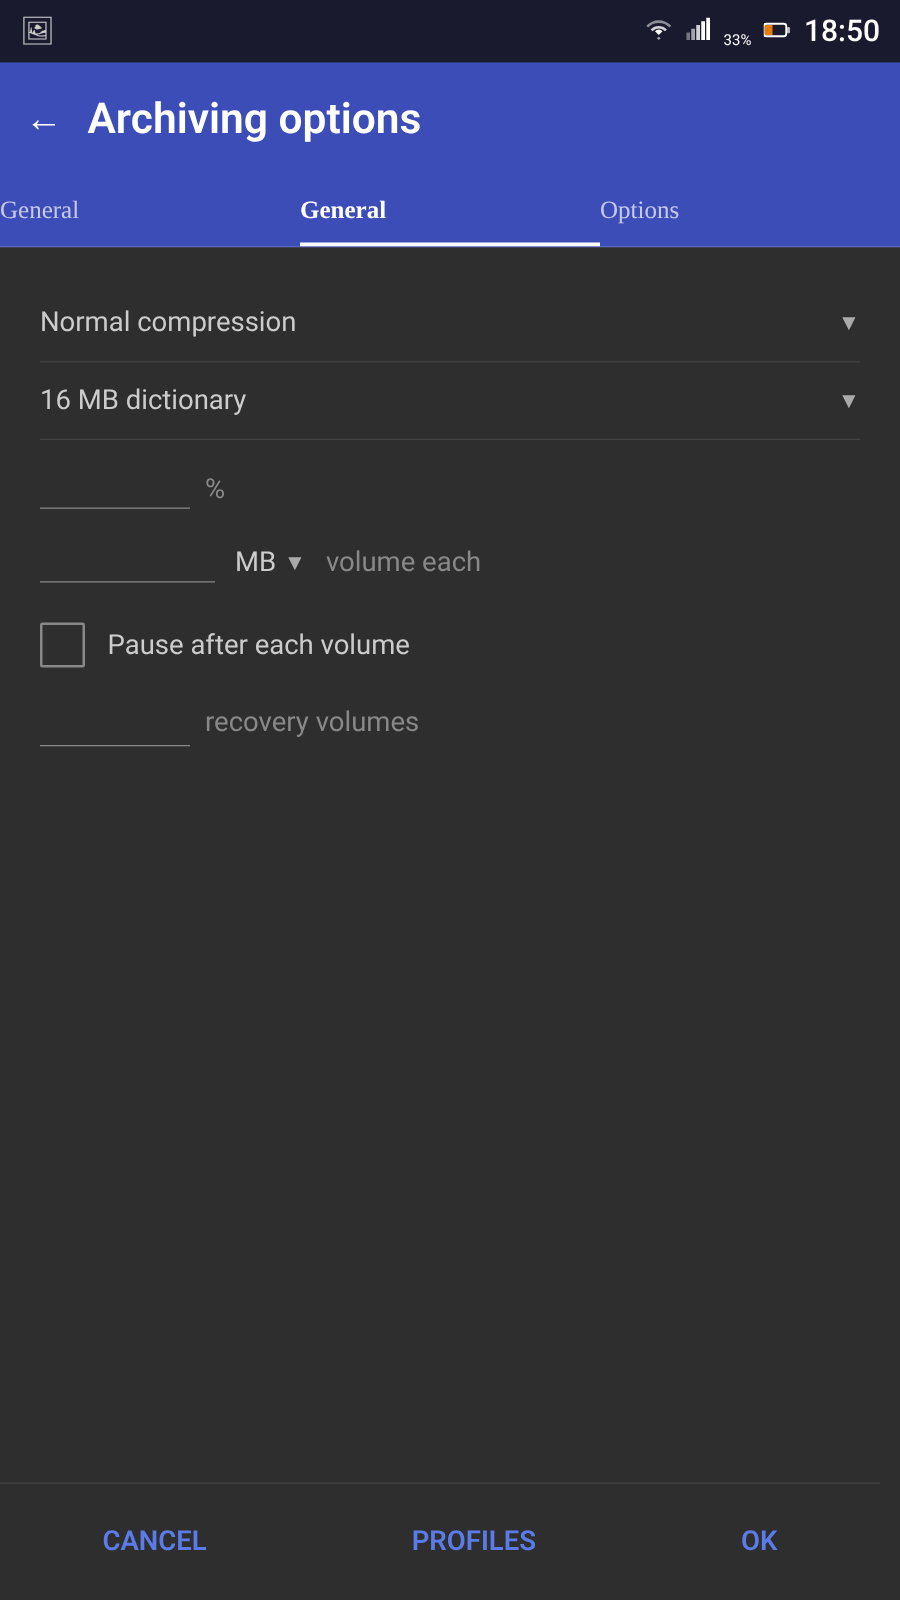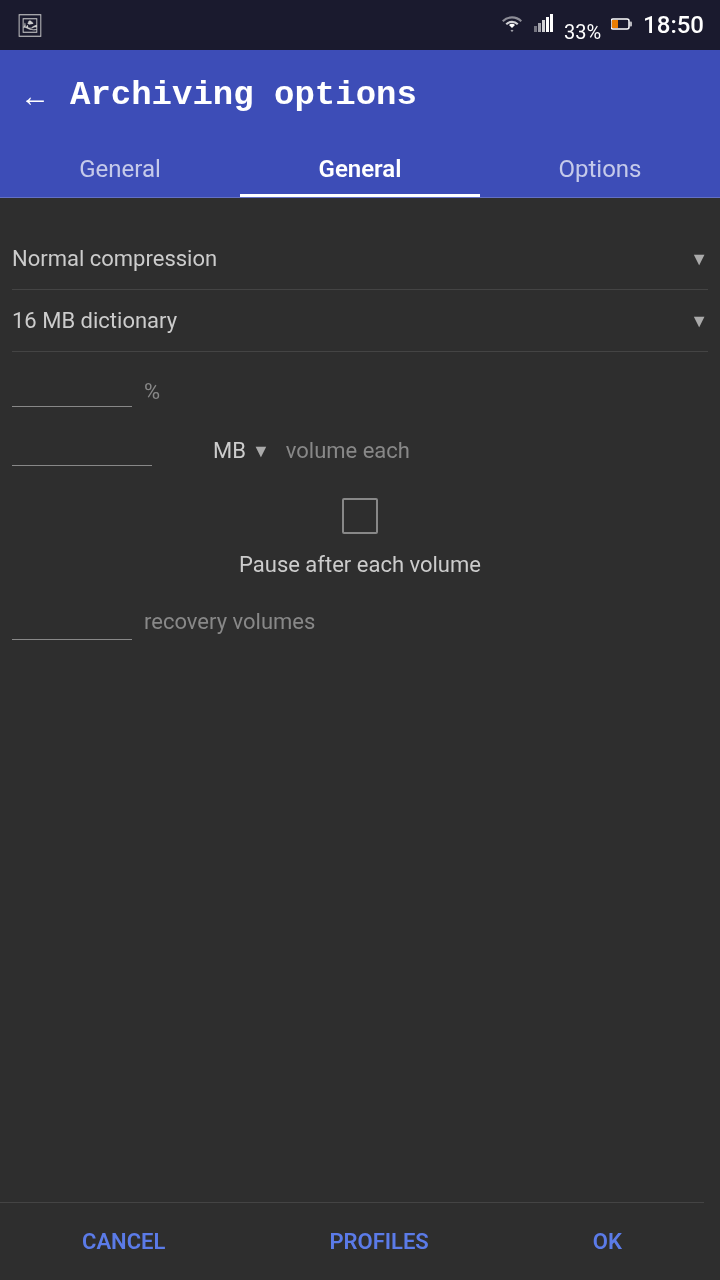--- a/index.html
+++ b/index.html
@@ -51,59 +51,59 @@
     }
     .header .back-btn {
       font-size: 30px;
       color: #fff;
       cursor: pointer;
     }
     .header .title {
       font-size: 34px;
       font-weight: 600;
       color: #fff;
-      font-family: Liberation Mono, monospace;
     }
 
     
     .tabs {
       height: 58px;
       background: #3d4db7;
       display: flex;
       align-items: stretch;
       border-bottom: 1px solid rgba(255,255,255,0.2);
     }
     .tab {
       flex: 1;
       display: flex;
       align-items: center;
-      justify-content: center;
-      font-size: 24px;
+      justify-content: flex-start;
+      font-size: 20px;
       color: rgba(255,255,255,0.7);
       cursor: pointer;
       position: relative;
+      font-family: Liberation Serif, serif;
     }
     .tab.active {
       color: #fff;
       font-weight: 600;
     }
     .tab.active::after {
       content: '';
       position: absolute;
       bottom: 0;
       left: 0;
       right: 0;
       height: 3px;
       background: #fff;
     }
 
     
     .content {
       flex: 1;
-      padding: 30px 12px;
+      padding: 30px 32px;
       background: #2e2e2e;
     }
 
     
     .dropdown-row {
       display: flex;
       align-items: center;
       justify-content: space-between;
       padding: 18px 0;
       border-bottom: 1px solid #444;
@@ -159,31 +159,29 @@
     }
     .unit-dropdown {
       display: flex;
       align-items: center;
       gap: 6px;
       cursor: pointer;
     }
     .unit-label {
       font-size: 22px;
       color: #ccc;
-      margin-left: 45px;
     }
 
     
     .checkbox-row {
       display: flex;
       align-items: center;
       padding: 24px 0;
       gap: 18px;
       cursor: pointer;
-      flex-direction: column;
     }
     .checkbox {
       width: 36px;
       height: 36px;
       border: 2px solid #888;
       background: transparent;
       display: flex;
       align-items: center;
       justify-content: center;
       border-radius: 2px;
@@ -209,21 +207,21 @@
       outline: none;
       padding-bottom: 4px;
     }
 
     
     .bottom-bar {
       position: absolute;
       bottom: 0;
       left: 0;
       right: 16px;
-      height: 78px;
+      height: 94px;
       background: #2e2e2e;
       display: flex;
       align-items: center;
       justify-content: space-around;
       border-top: 1px solid #444;
     }
     .bottom-btn {
       font-size: 22px;
       font-weight: 600;
       color: #5b7be8;
@@ -248,21 +246,21 @@
     </span>
     <span>
       <svg width="20" height="18" viewBox="0 0 20 18" fill="white">
         <rect x="0" y="12" width="3" height="6" opacity="0.4"></rect>
         <rect x="4" y="9" width="3" height="9" opacity="0.6"></rect>
         <rect x="8" y="6" width="3" height="12" opacity="0.8"></rect>
         <rect x="12" y="3" width="3" height="15"></rect>
         <rect x="16" y="0" width="3" height="18"></rect>
       </svg>
     </span>
-    <span style="font-size:20px;margin-top:13px;">33%</span>
+    <span style="font-size:12px;margin-top:13px;">33%</span>
     <span>
       <svg width="22" height="14" viewBox="0 0 22 14" fill="white">
         <rect x="0" y="2" width="18" height="10" rx="2" fill="none" stroke="white" stroke-width="1.5"></rect>
         <rect x="1" y="3" width="6" height="8" fill="#ff8800" opacity="0.9"></rect>
         <rect x="18.5" y="4.5" width="2.5" height="5" rx="1" fill="white" opacity="0.7"></rect>
       </svg>
     </span>
     <span class="time">18:50</span>
   </div>
 </div>

